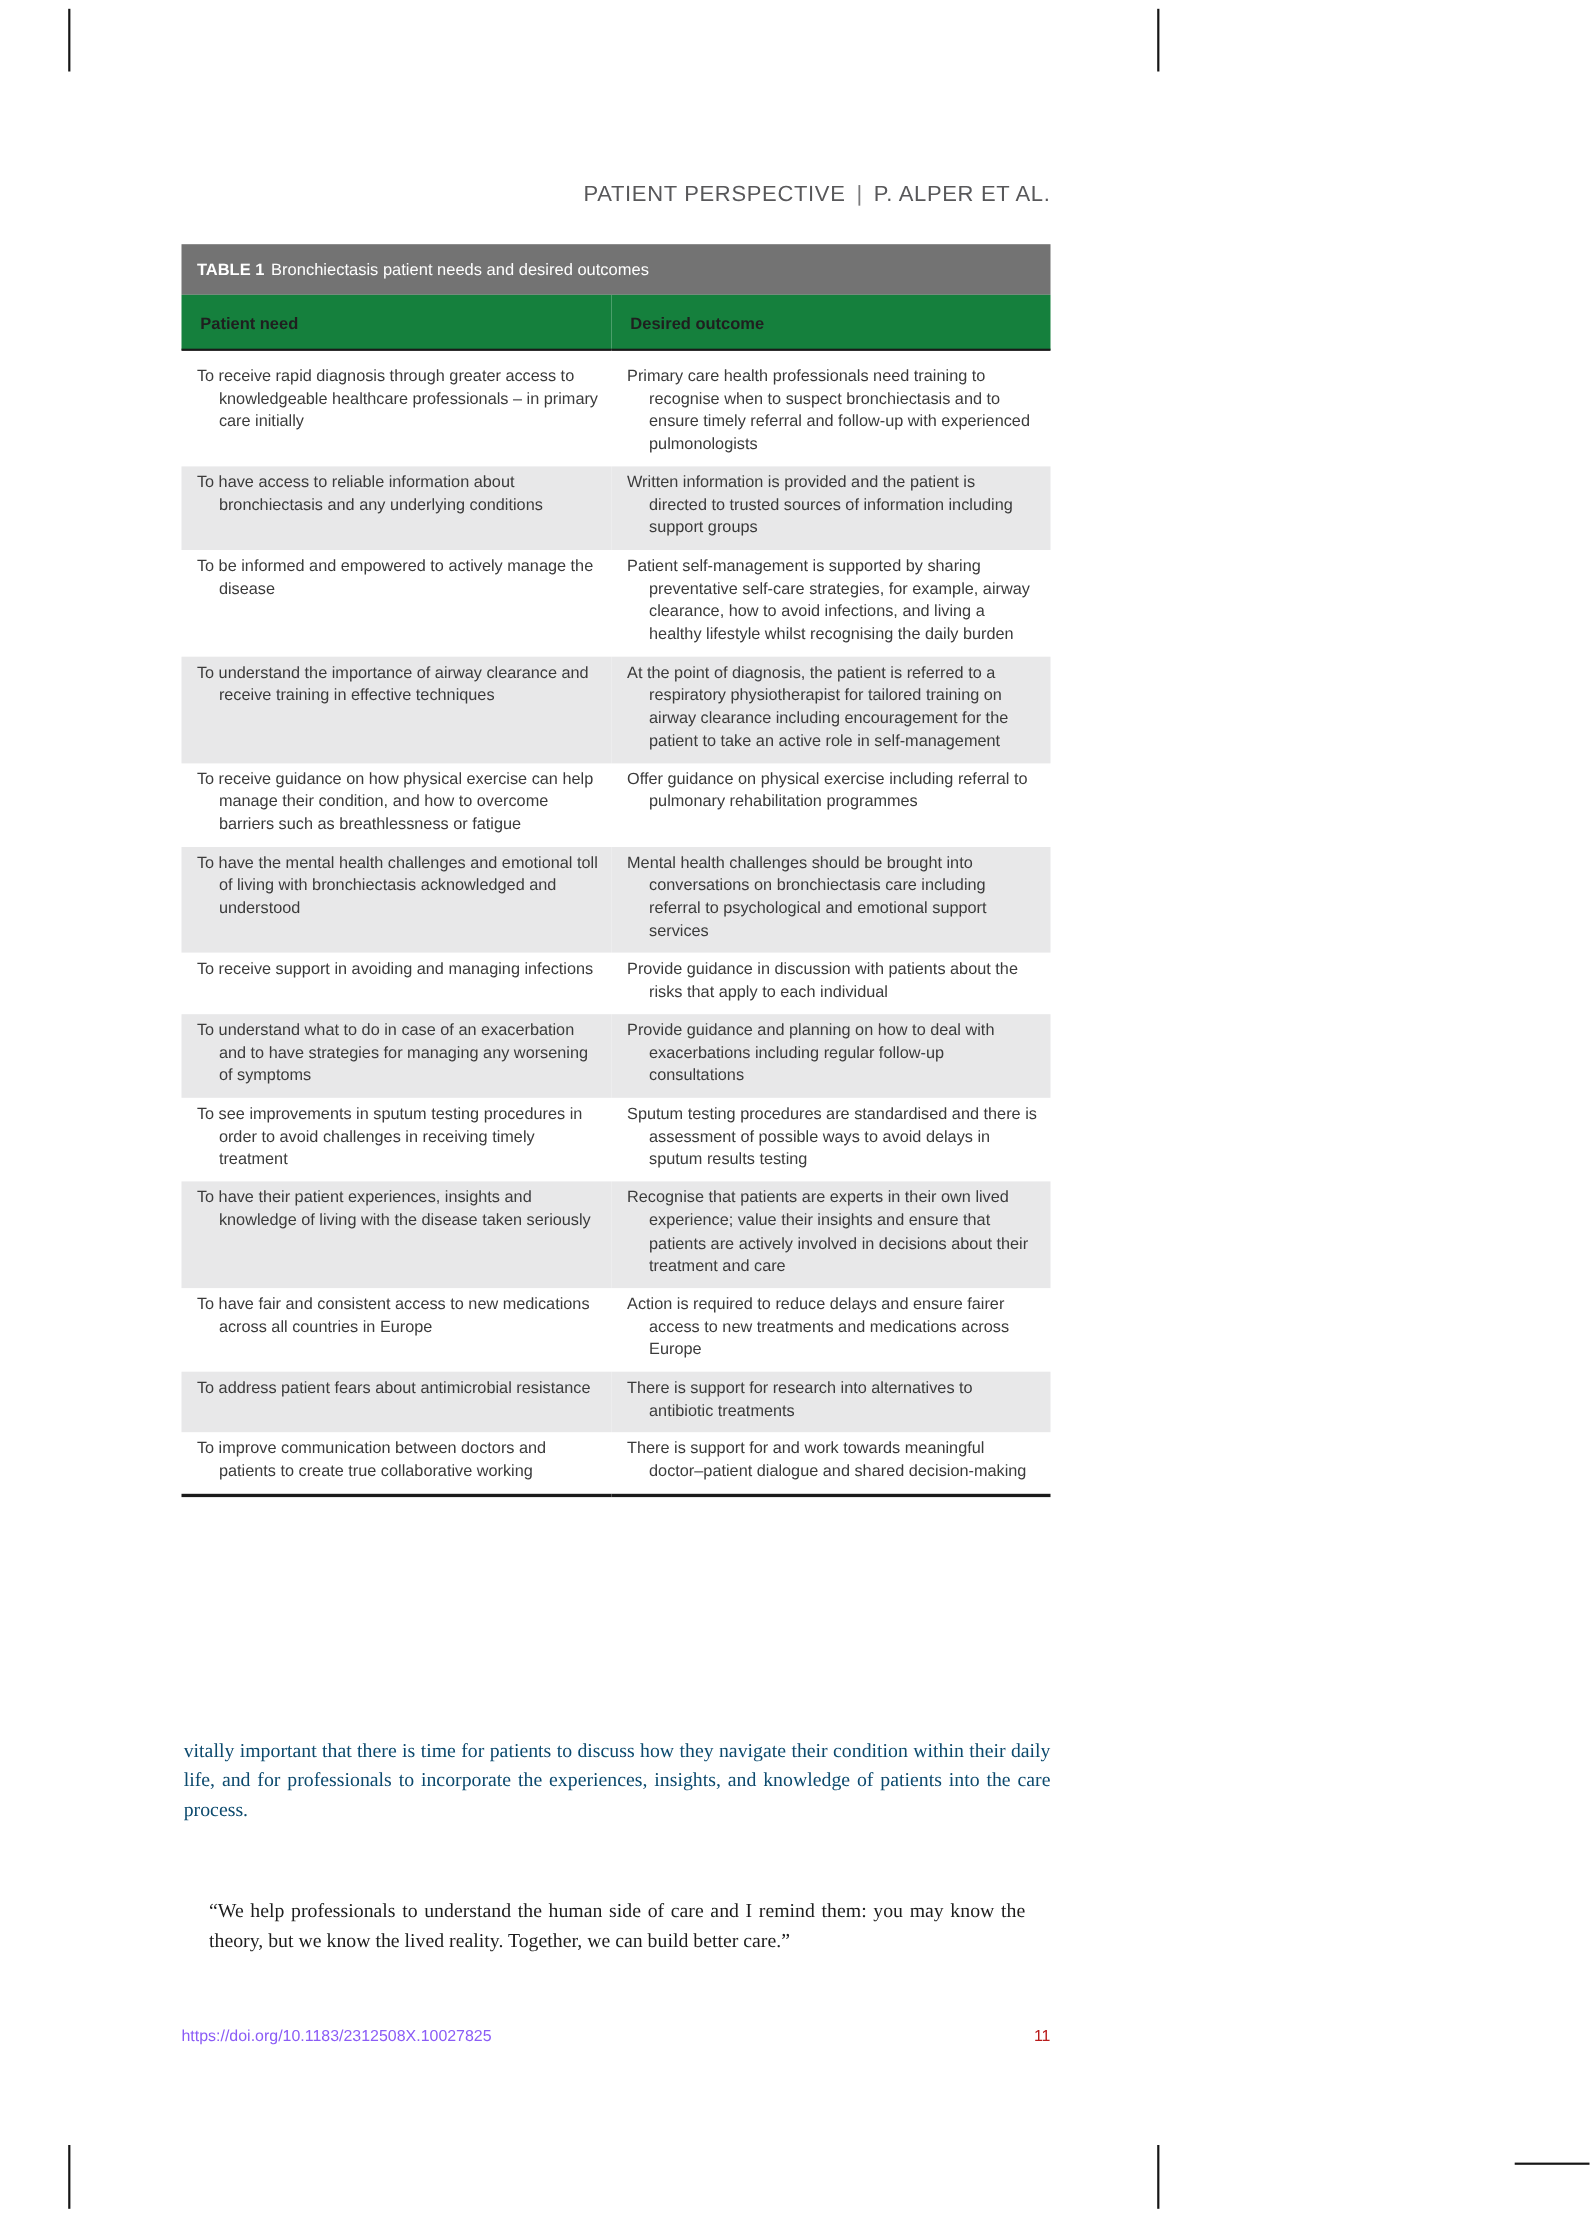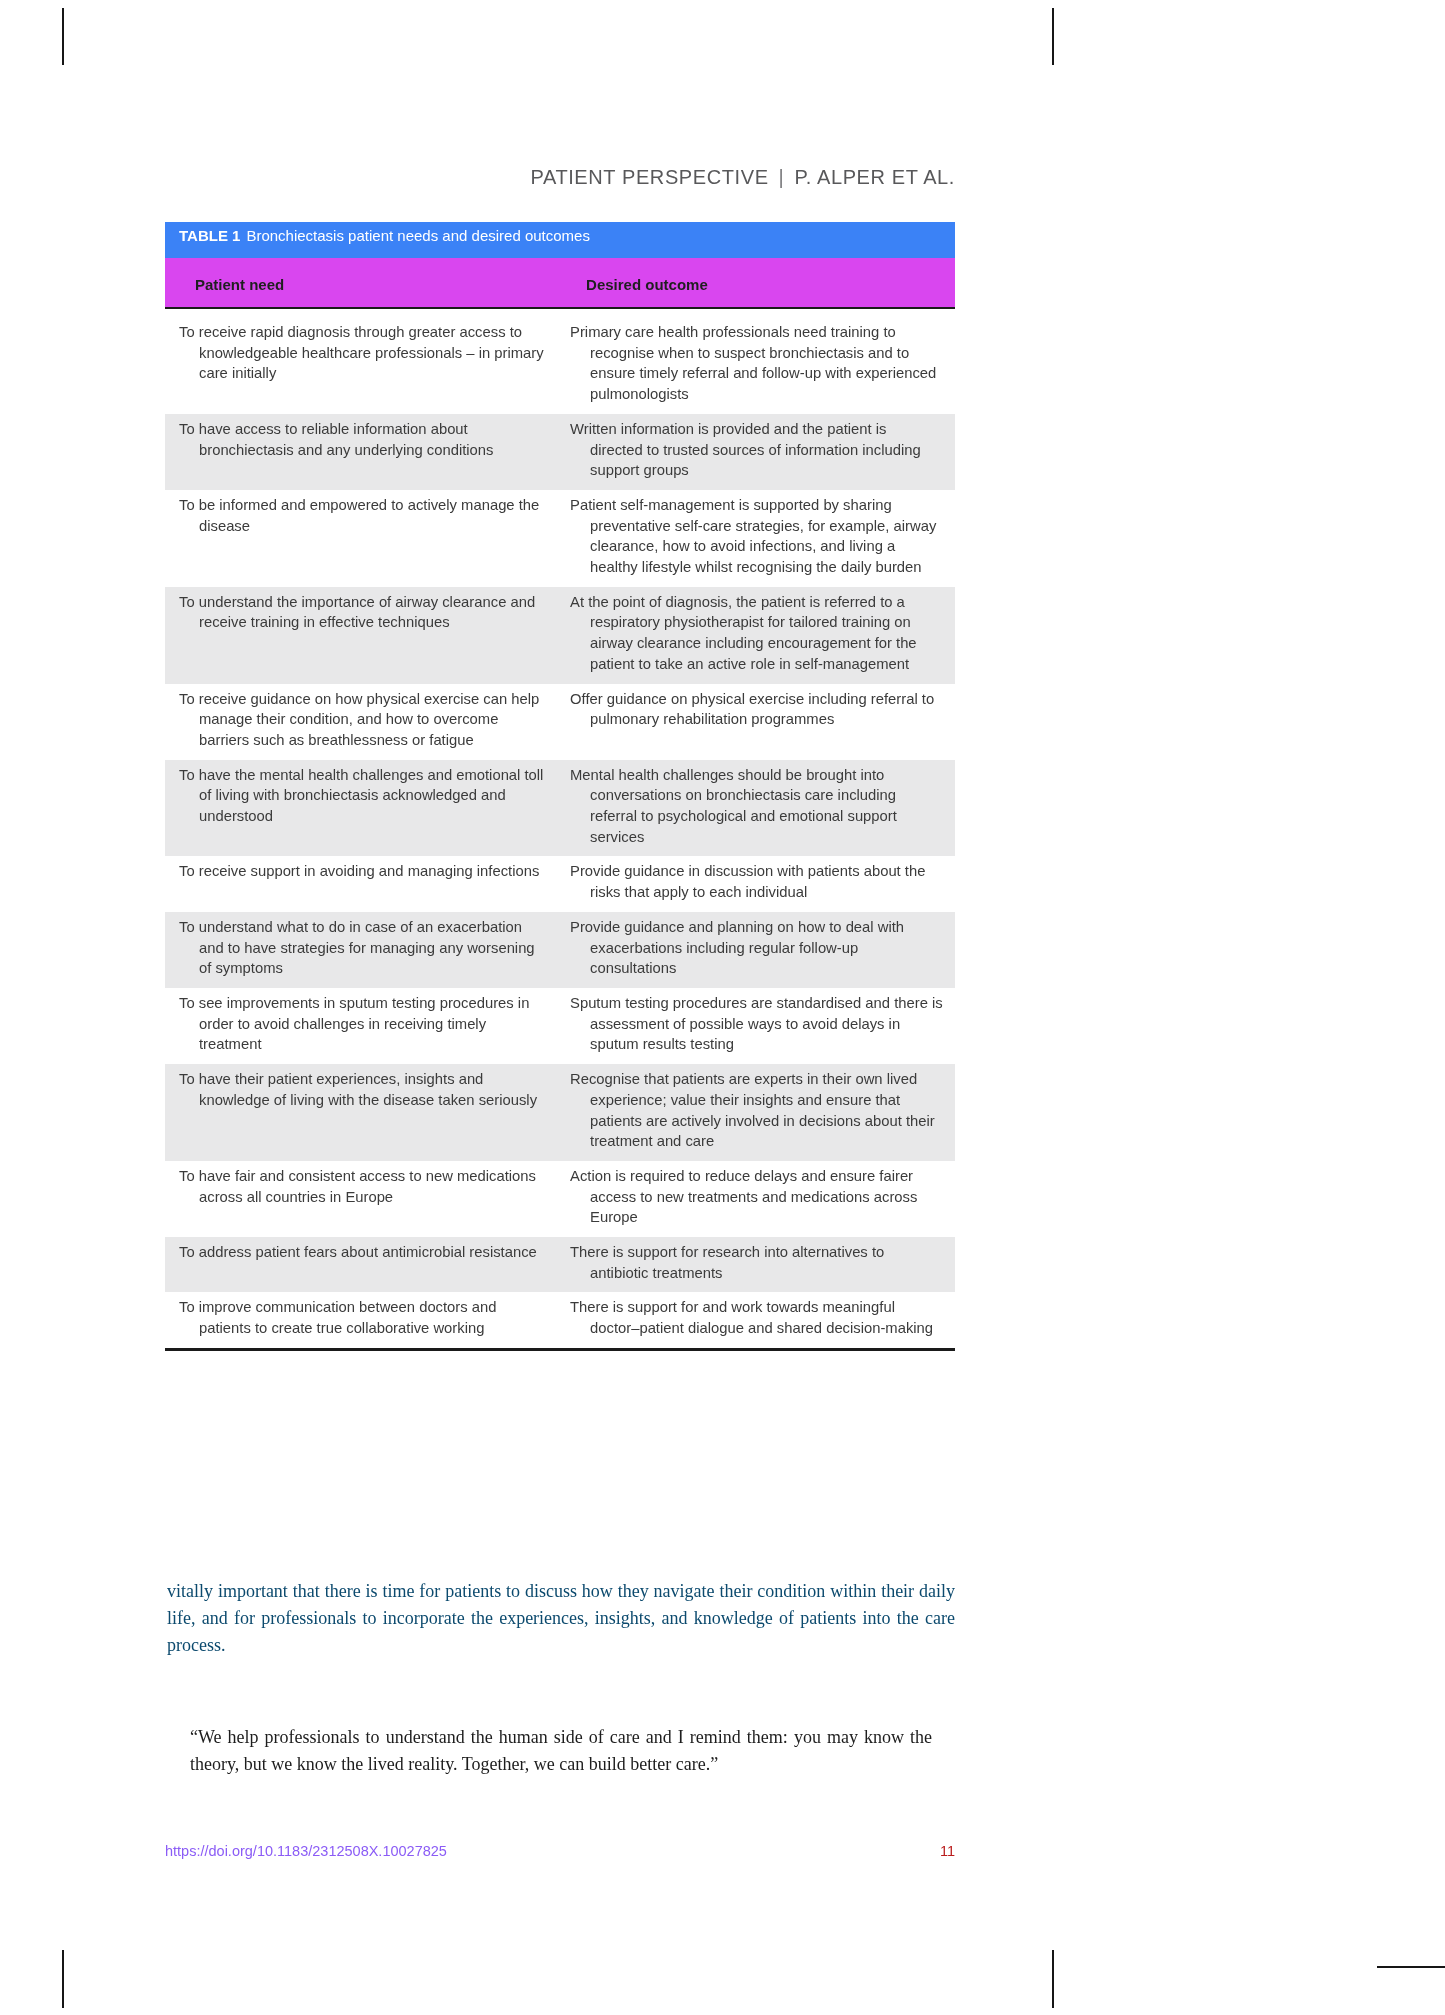--- a/index.html
+++ b/index.html
@@ -25,41 +25,41 @@
     text-align: right;
     font-size: 20px; letter-spacing: 0.6px;
     color: #58585a;
     white-space: nowrap;
   }
   .running-header .sep { padding: 0 10px; color: #7a7a7c; }
 
   
   .table-wrap { position: absolute; top: 222px; left: 165px; width: 790px; }
   .table-title-bar {
-    background: #3b82f6; color: #ffffff;
-    padding: 3px 14px 12px 14px;
+    background: #737373; color: #ffffff;
+    padding: 13px 14px 12px 14px;
     font-size: 15px; line-height: 1.4;
   }
   .table-title-bar .tbl-label { font-weight: bold; margin-right: 6px; }
 
   table.needs-table {
     width: 100%;
     border-collapse: collapse;
     border-bottom: 3px solid #1a1a1a;
     font-size: 14.8px; line-height: 1.4;
     color: #3b3b3b;
     table-layout: fixed;
   }
   .needs-table thead th {
-    background: #d946ef;
+    background: #15803d;
     text-align: left;
     font-weight: bold;
     font-size: 15px;
     color: #1f1f1f;
-    padding: 16px 0 12px 30px;
+    padding: 16px 0 12px 17px;
     border-bottom: 2.5px solid #1a1a1a;
   }
   .needs-table th.col-need { width: 49.5%; }
   .needs-table tbody td {
     vertical-align: top;
     padding: 5px 12px 9px 34px;
     text-indent: -20px;
   }
   .needs-table tbody tr:first-child td { padding-top: 13px; }
   .needs-table tbody tr:nth-child(even) { background: #e8e8e9; }

